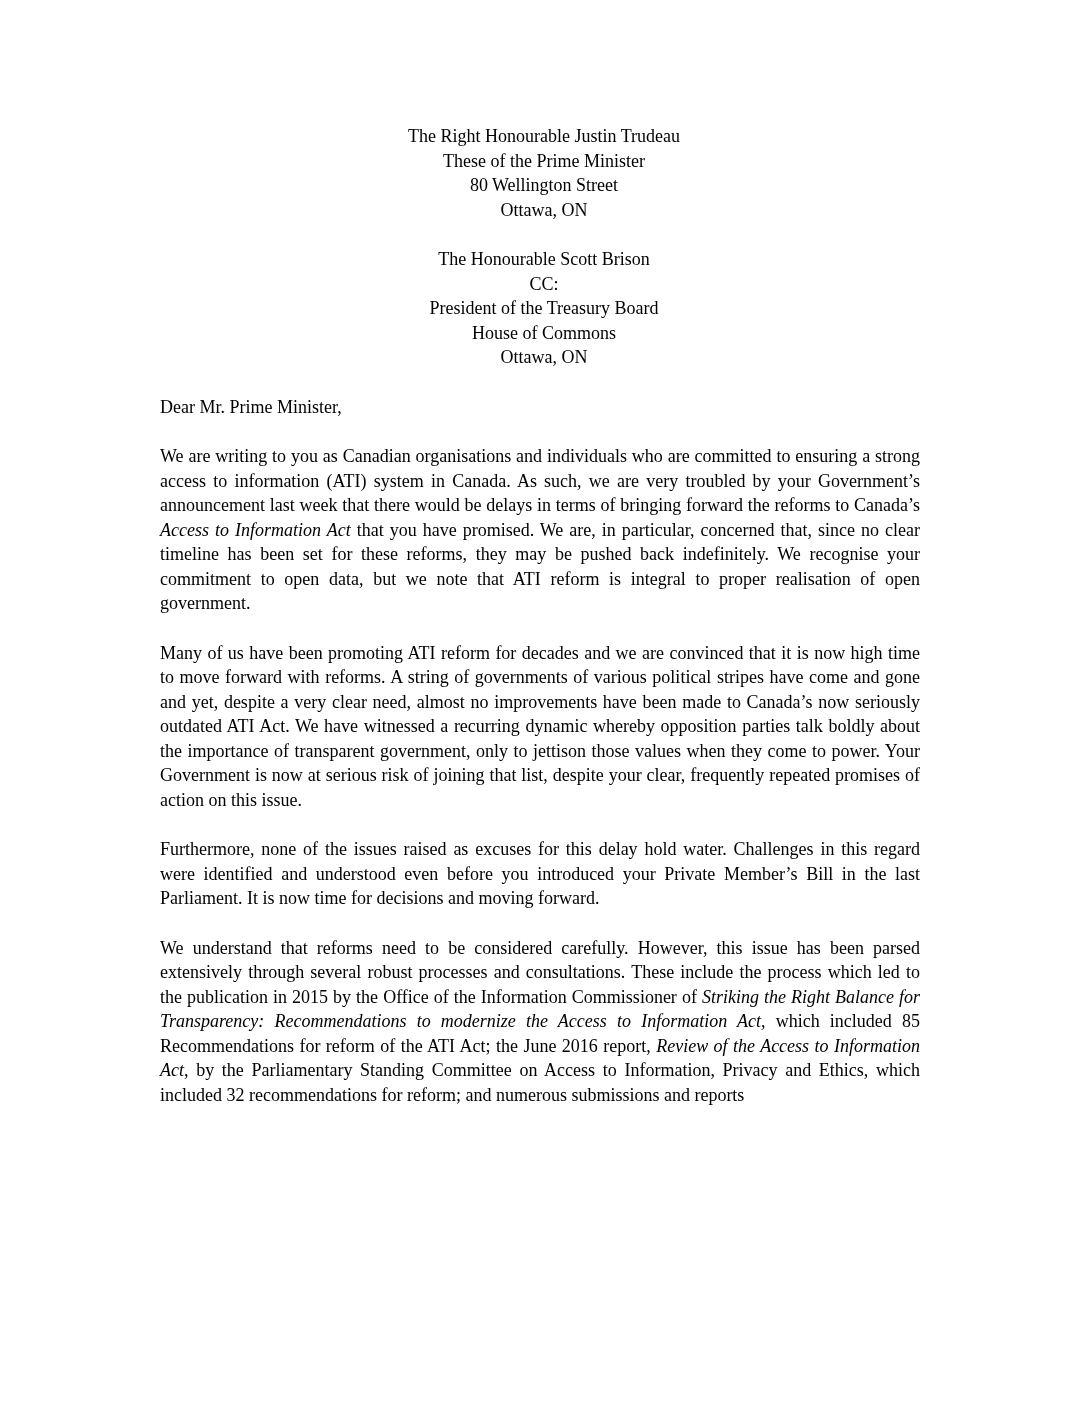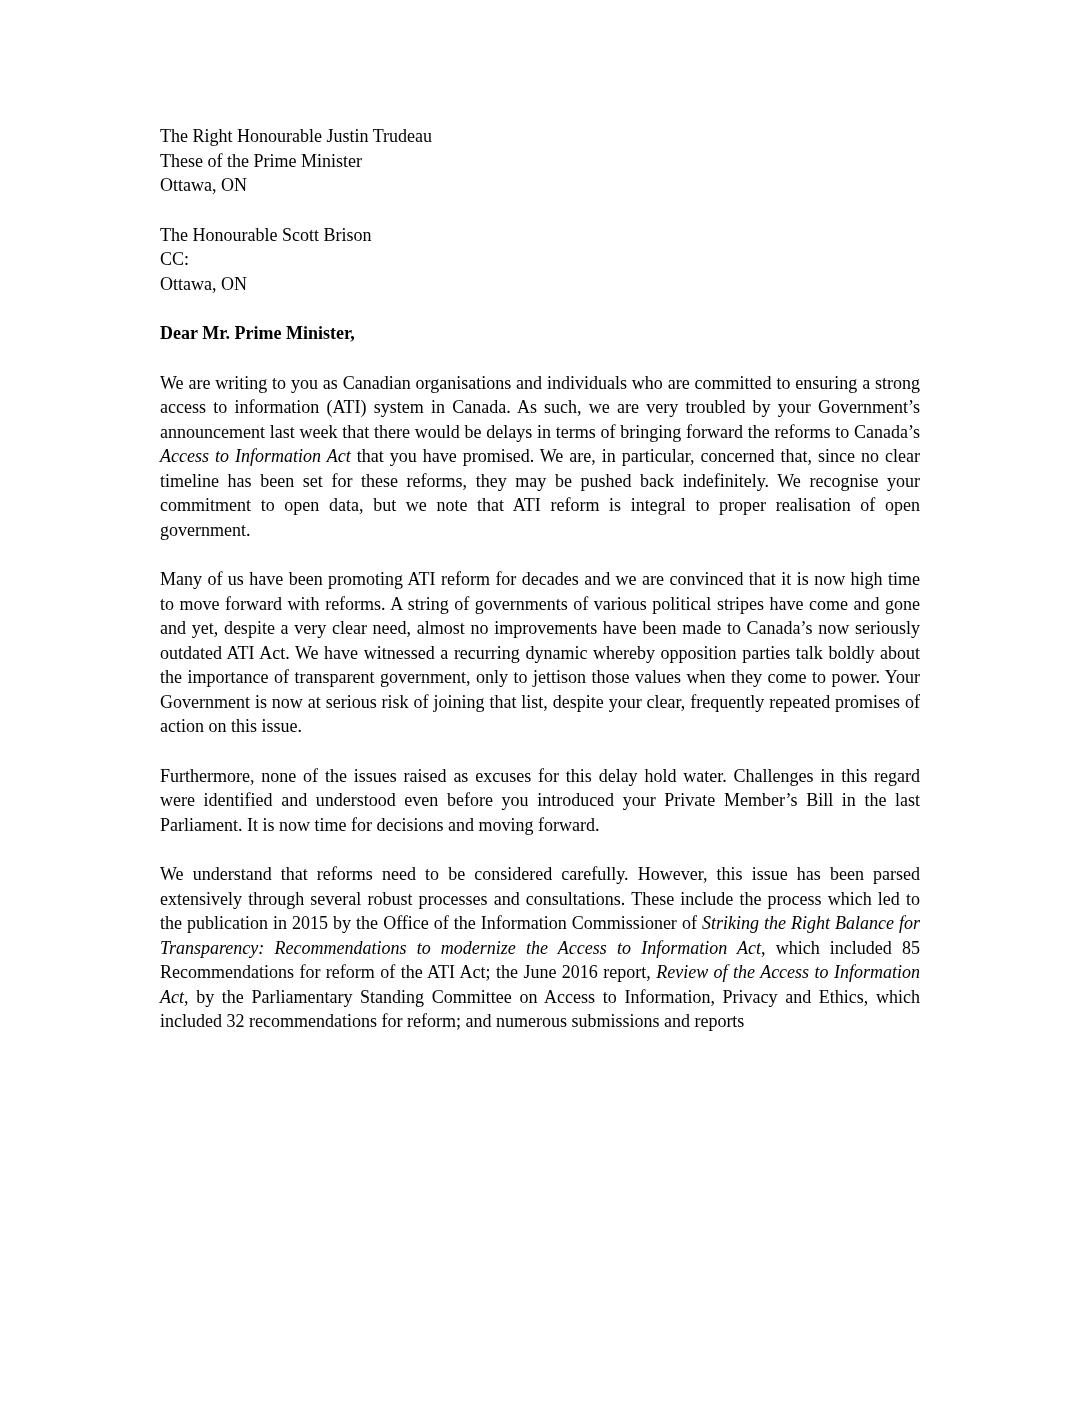--- a/index.html
+++ b/index.html
@@ -20,51 +20,53 @@
   .content {
     position: absolute;
     left: 160px;
     top: 124px;
     width: 768px;
     font-size: 18px;
     line-height: 24.5px;
   }
   .address {
     margin: 0 0 25px 0;
-    text-align: left;
+    text-align: center;
   }
   .address-line {
     white-space: pre;
   }
   .salutation {
     margin: 0 0 25px 0;
-    font-weight: bold;
   }
   p.body-para {
     margin: 0 8px 25px 0;
     text-align: justify;
   }
   p.body-para em {
     font-style: italic;
   }
 </style>
 </head>
 <body>
 
 <div class="page">
   <div class="content">
     <div class="address">
         <div class="address-line">The Right Honourable Justin Trudeau</div>
         <div class="address-line">These of the Prime Minister</div>
+        <div class="address-line">80 Wellington Street</div>
         <div class="address-line">Ottawa, ON</div>
       </div>
 
     <div class="address">
         <div class="address-line">The Honourable Scott Brison</div>
         <div class="address-line">CC:</div>
+        <div class="address-line">President of the Treasury Board</div>
+        <div class="address-line">House of Commons</div>
         <div class="address-line">Ottawa, ON</div>
       </div>
 
     <div class="salutation">Dear Mr. Prime Minister,</div>
 
     <div>
         <p class="body-para"><span>We are writing to you as Canadian organisations and individuals who are committed to ensuring a strong access to information (ATI) system in Canada. As such, we are very troubled by your Government’s announcement last week that there would be delays in terms of bringing forward the reforms to Canada’s </span><em>Access to Information Act</em><span> that you have promised. We are, in particular, concerned that, since no clear timeline has been set for these reforms, they may be pushed back indefinitely. We recognise your commitment to open data, but we note that ATI reform is integral to proper realisation of open government.</span></p>
         <p class="body-para"><span>Many of us have been promoting ATI reform for decades and we are convinced that it is now high time to move forward with reforms. A string of governments of various political stripes have come and gone and yet, despite a very clear need, almost no improvements have been made to Canada’s now seriously outdated ATI Act. We have witnessed a recurring dynamic whereby opposition parties talk boldly about the importance of transparent government, only to jettison those values when they come to power. Your Government is now at serious risk of joining that list, despite your clear, frequently repeated promises of action on this issue.</span></p>
         <p class="body-para"><span>Furthermore, none of the issues raised as excuses for this delay hold water. Challenges in this regard were identified and understood even before you introduced your Private Member’s Bill  in the last Parliament. It is now time for decisions and moving forward.</span></p>
         <p class="body-para"><span>We understand that reforms need to be considered carefully. However, this issue has been parsed extensively through several robust processes and consultations. These include the process which led to the publication in 2015 by the Office of the Information Commissioner of </span><em>Striking the Right Balance for Transparency: Recommendations to modernize the Access to Information Act</em><span>, which included 85 Recommendations for reform of the ATI Act; the June 2016 report, </span><em>Review of the Access to Information Act</em><span>, by the Parliamentary Standing Committee on Access to Information, Privacy and Ethics, which included 32 recommendations for reform; and numerous submissions and reports</span></p>

